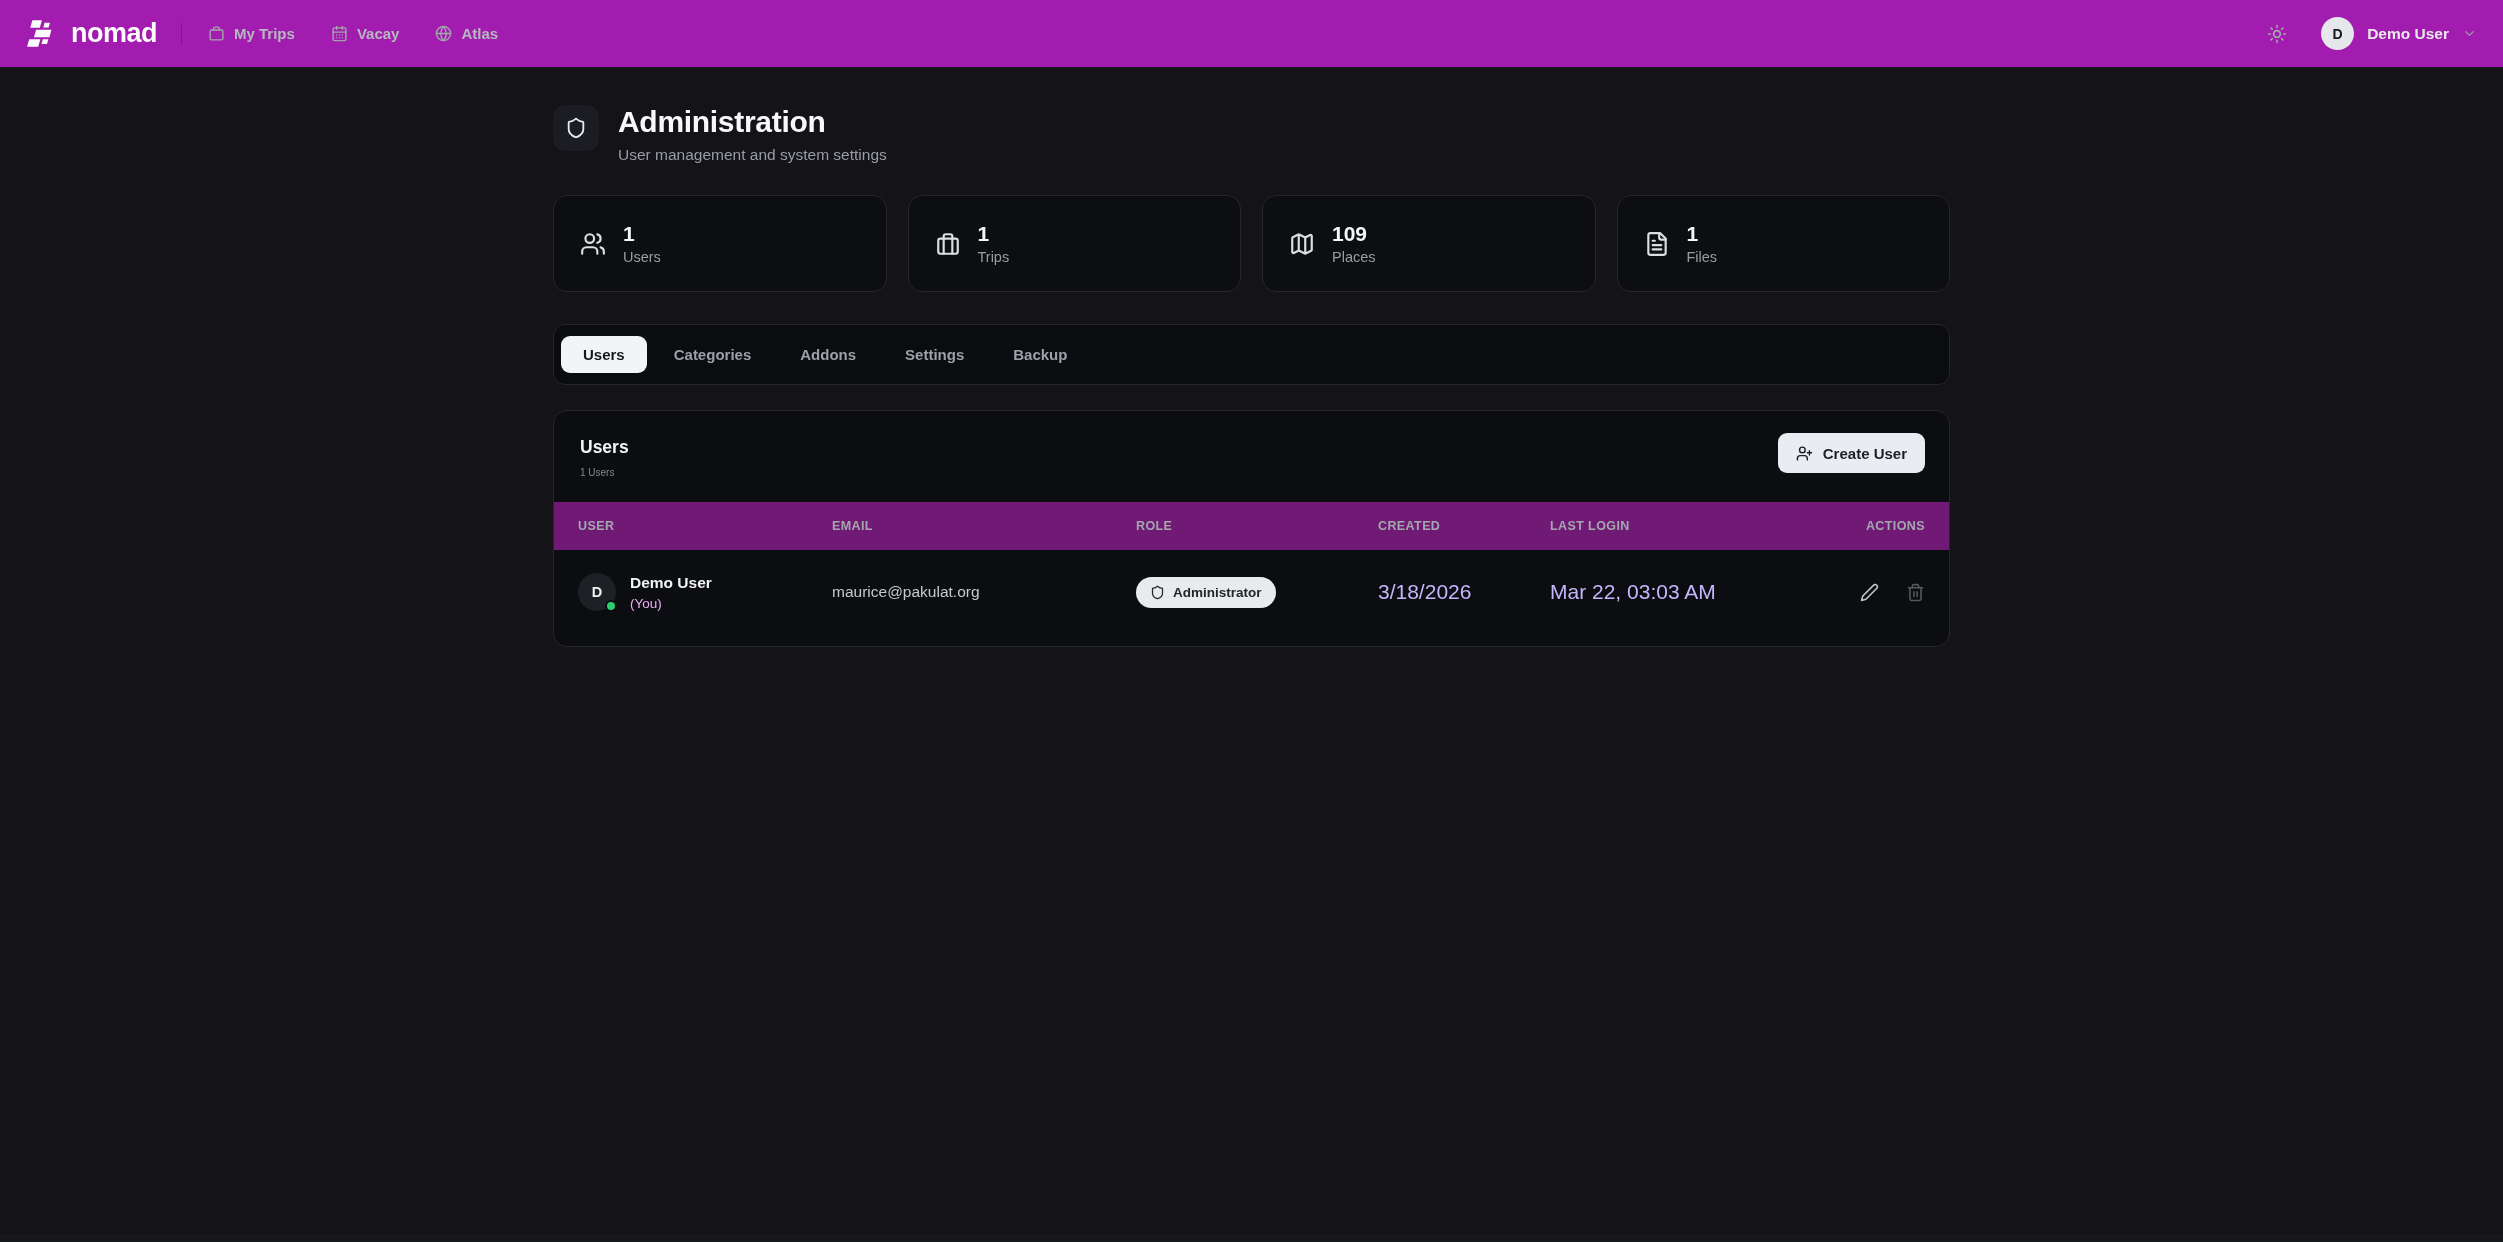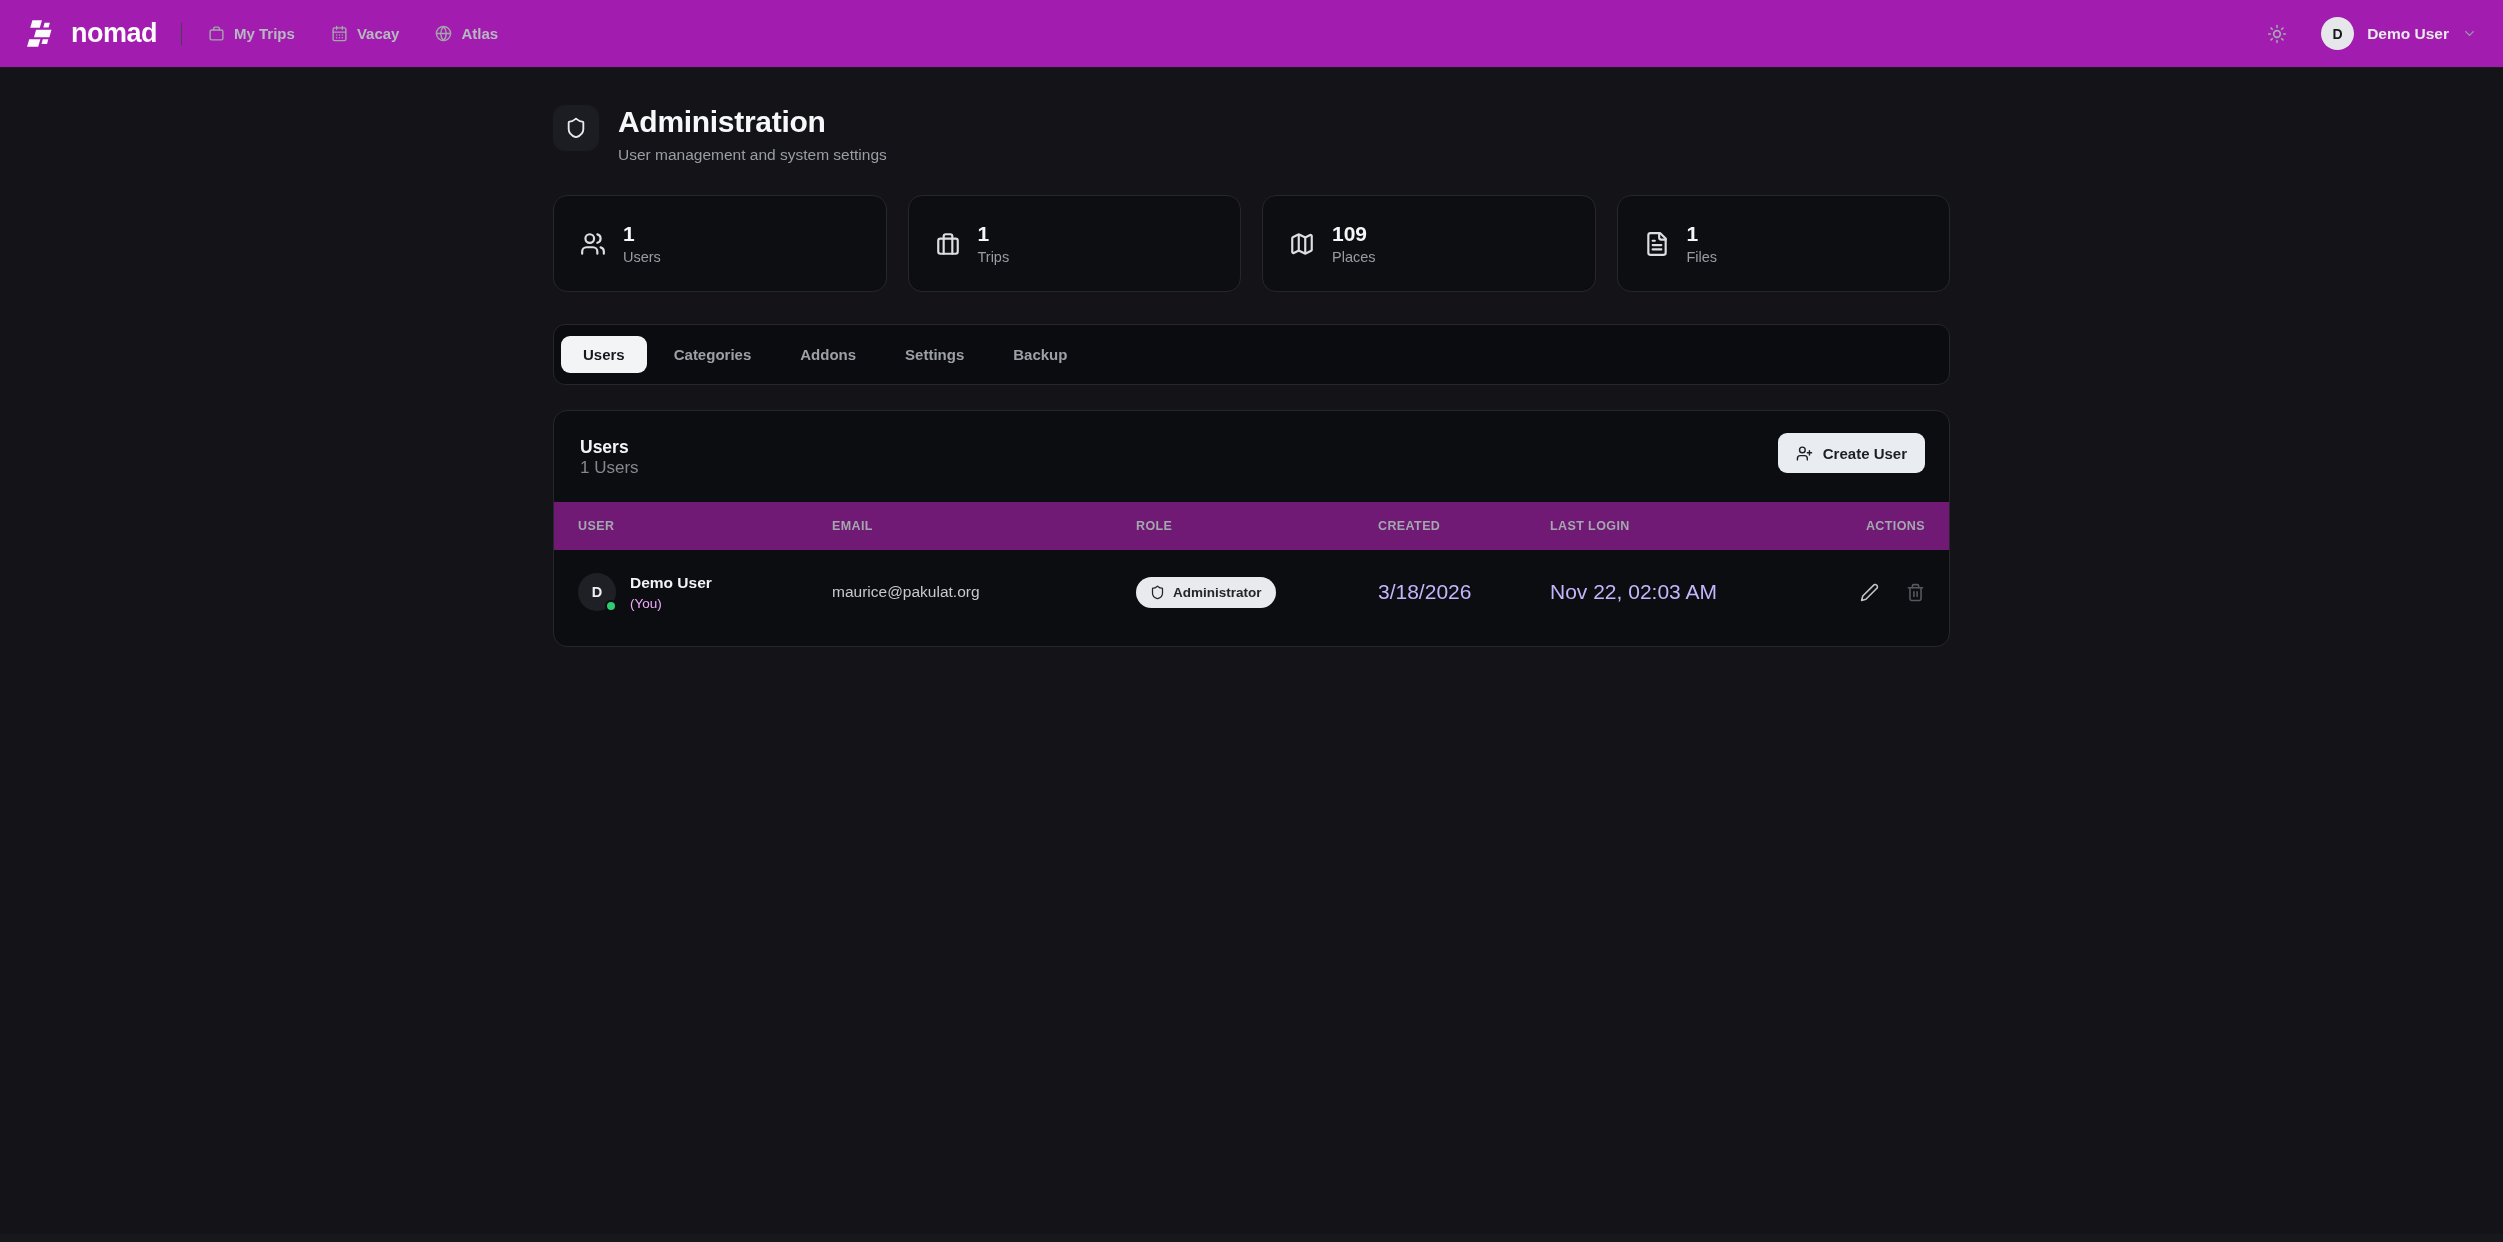--- a/index.html
+++ b/index.html
@@ -68,21 +68,21 @@
   }
   .tab.active { background:#f2f4f6; color:#17181c; }
 
   
   .panel {
     margin-top:25px; background:#0c0d10; border:1px solid #26272d;
     border-radius:14px; overflow:hidden; padding-bottom:12px;
   }
   .panel-head { position:relative; padding:26px 24px 24px 26px; }
   .panel-title { font-size:17.5px; font-weight:700; color:#f3f4f6; }
-  .panel-sub { font-size:17px; color:#84878e; }
+  .panel-sub { font-size:10px; color:#84878e; margin-top:9px; }
   .create-btn {
     position:absolute; right:24px; top:22px; height:40px;
     display:flex; align-items:center; gap:10px; padding:0 18px;
     background:#e9ecf0; color:#1d1f24; border:none; border-radius:9px;
     font-size:15px; font-weight:600; font-family:inherit; cursor:pointer;
   }
   .thead {
     background:#701a75; height:48px; display:flex; align-items:center; padding:0 24px;
   }
   .th {
@@ -313,21 +313,21 @@
         <span class="role-badge">
           <span>
             <svg width="15" height="15" viewBox="0 0 24 24" fill="none" stroke="currentColor" stroke-width="2" stroke-linecap="round" stroke-linejoin="round">
                 <path d="M20 13c0 5-3.5 7.5-7.66 8.94a1 1 0 0 1-.67-.01C7.5 20.5 4 18 4 13V6a1 1 0 0 1 1-1c2 0 4.5-1.2 6.24-2.72a1 1 0 0 1 1.52 0C14.5 3.8 17 5 19 5a1 1 0 0 1 1 1z"></path>
               </svg>
           </span>
           <span>Administrator</span>
         </span>
       </div>
       <div class="col-created cell-date">3/18/2026</div>
-      <div class="col-login cell-date">Nov 22, 02:03 AM</div>
+      <div class="col-login cell-date">Mar 22, 03:03 AM</div>
       <div class="col-actions">
         <div class="actions">
           <button class="icon-btn edit-btn">
             <svg width="19" height="19" viewBox="0 0 24 24" fill="none" stroke="currentColor" stroke-width="2" stroke-linecap="round" stroke-linejoin="round">
                 <path d="M17 3a2.85 2.83 0 1 1 4 4L7.5 20.5 2 22l1.5-5.5Z"></path>
               </svg>
           </button>
           <button class="icon-btn delete-btn">
             <svg width="19" height="19" viewBox="0 0 24 24" fill="none" stroke="currentColor" stroke-width="2" stroke-linecap="round" stroke-linejoin="round">
                 <path d="M3 6h18"></path>

